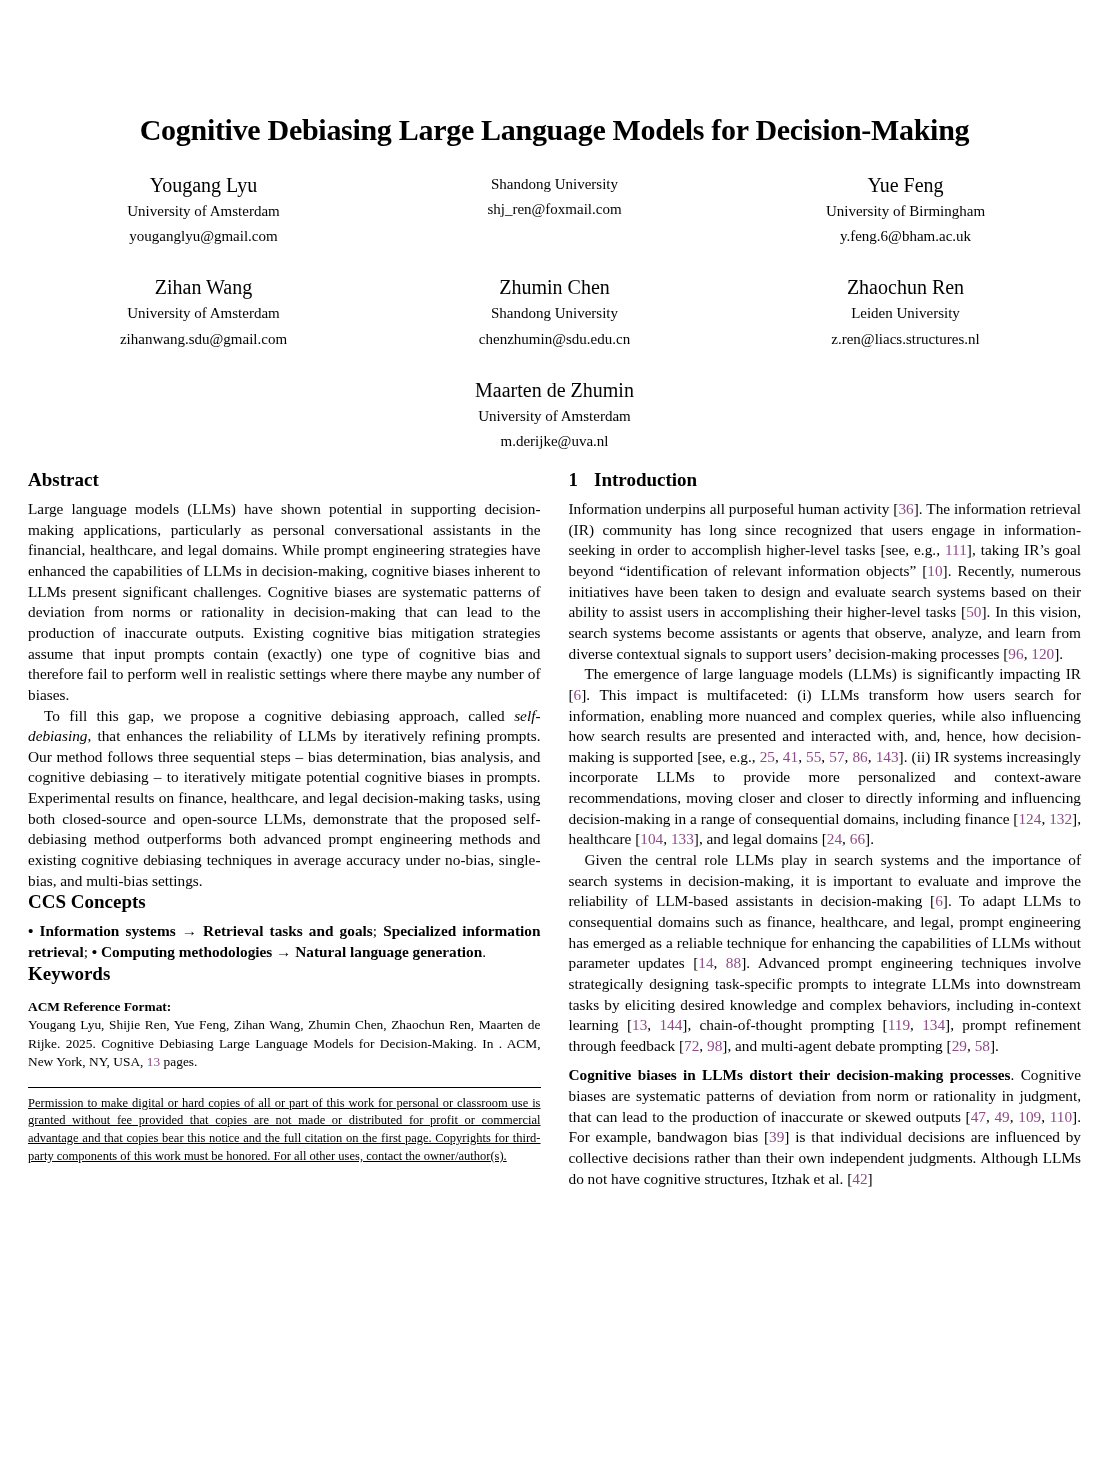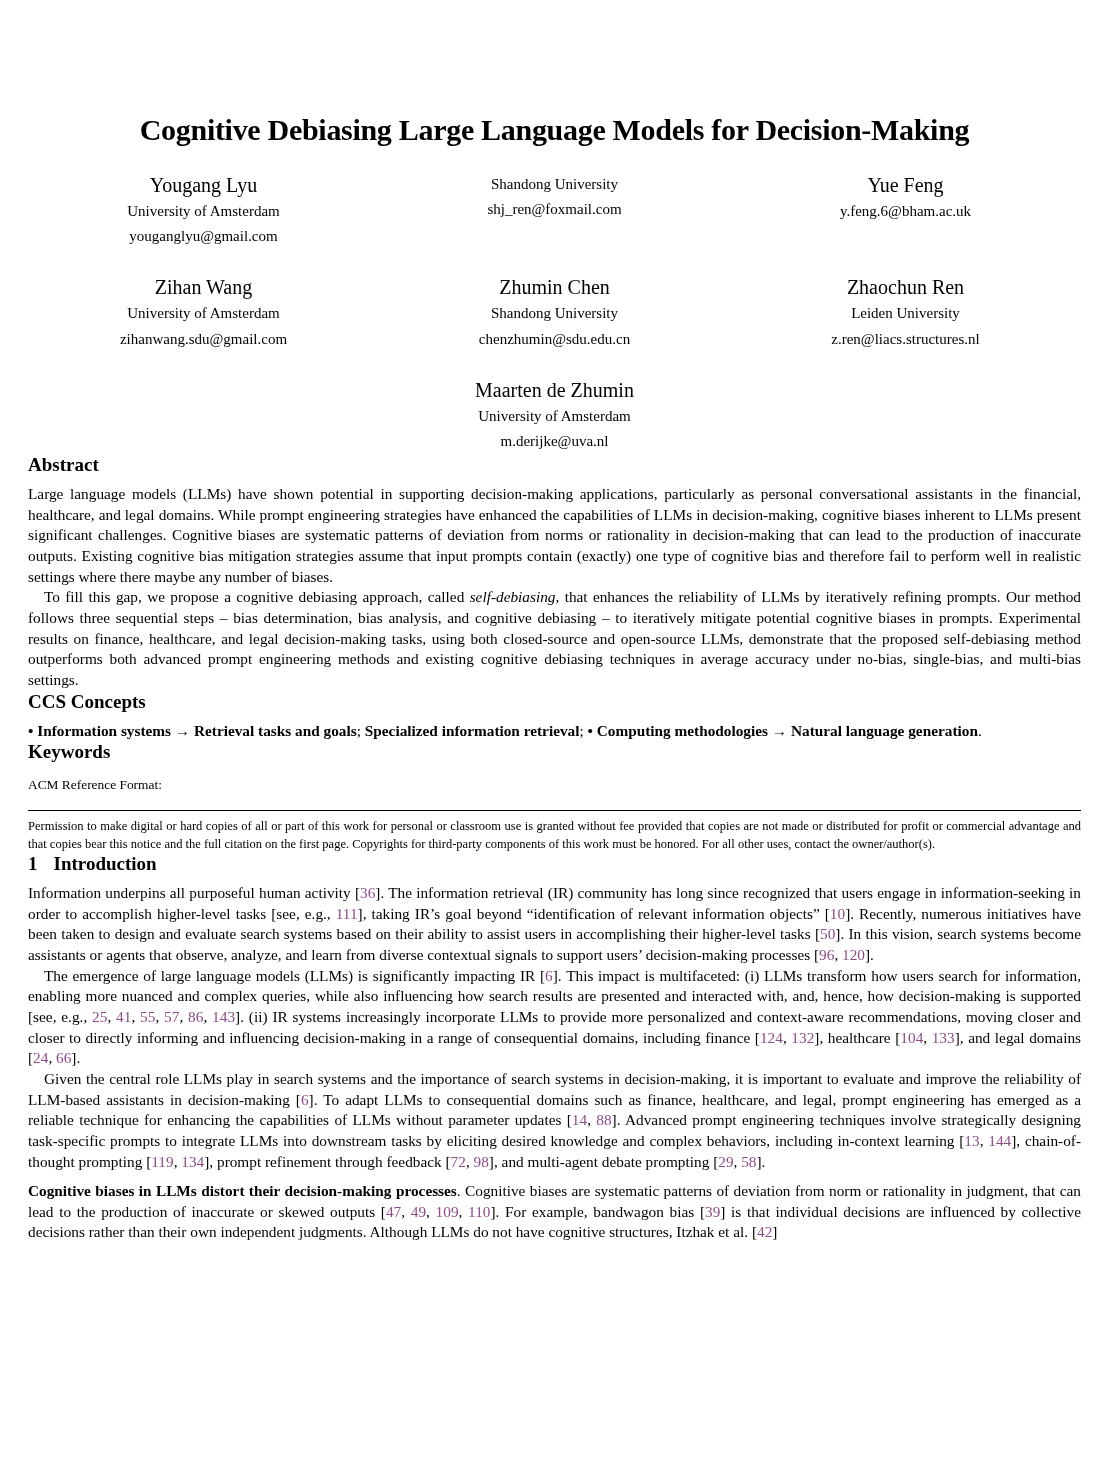--- a/index.html
+++ b/index.html
@@ -27,21 +27,22 @@
     display: grid;
     grid-template-columns: 1fr 1fr 1fr;
     margin-top: 25px;
   }
   .author { text-align: center; }
   .author.center-col { grid-column: 2; }
   .author .name { font-size: 20px; line-height: 1.35; margin: 0; }
   .author .affil, .author .email { font-size: 15px; line-height: 1.68; margin: 0; }
   .columns {
     display: flex;
-    flex-direction: column;
+    gap: 28px;
+    margin-top: 15px;
   }
   .col { flex: 1; min-width: 0; }
   h2.heading {
     font-size: 19px;
     font-weight: 700;
     margin: 0 0 8px 0;
   }
   .heading-space { margin-top: 27px; }
   .sec-num { display: inline-block; margin-right: 16px; }
   p.body {
@@ -51,21 +52,21 @@
     margin: 0;
   }
   p.indent { text-indent: 16px; }
   p.lead-space { margin-top: 9px; }
   .seg-cite { color: #8d4a87; }
   .seg-bold { font-weight: 700; }
   .seg-italic { font-style: italic; }
   .acmref { margin-top: 13px; }
   .acmref-head {
     font-size: 13.4px;
-    font-weight: 400;
+    font-weight: 700;
     margin: 0;
     line-height: 1.4;
   }
   .acmref-text {
     font-size: 13.4px;
     line-height: 1.38;
     text-align: justify;
     margin: 0;
   }
   .footnote-rule {
@@ -73,20 +74,21 @@
     border-top: 1px solid #000000;
     width: 100%;
     margin: 15px 0 0 0;
   }
   .permission { margin-top: 7px; }
   .permission p {
     font-size: 12.5px;
     line-height: 1.41;
     margin: 0;
     text-align: justify;
+    text-decoration: underline;
   }
   .permission .conf { font-style: italic; text-align: left; }
 </style>
 </head>
 <body>
 
 <div class="page">
 
   <h1 class="title">Cognitive Debiasing Large Language Models for Decision-Making</h1>
 
@@ -95,20 +97,21 @@
       <p class="name">Yougang Lyu</p>
       <p class="affil">University of Amsterdam</p>
       <p class="email">youganglyu@gmail.com</p>
     </div>
     <div class="author">
       <p class="affil">Shandong University</p>
       <p class="email">shj_ren@foxmail.com</p>
     </div>
     <div class="author">
       <p class="name">Yue Feng</p>
+      <p class="affil">University of Birmingham</p>
       <p class="email">y.feng.6@bham.ac.uk</p>
     </div>
   </div>
 
   <div class="authors-grid">
     <div class="author">
       <p class="name">Zihan Wang</p>
       <p class="affil">University of Amsterdam</p>
       <p class="email">zihanwang.sdu@gmail.com</p>
     </div>
@@ -139,20 +142,21 @@
       <p class="body">Large language models (LLMs) have shown potential in supporting decision-making applications, particularly as personal conversational assistants in the financial, healthcare, and legal domains. While prompt engineering strategies have enhanced the capabilities of LLMs in decision-making, cognitive biases inherent to LLMs present significant challenges. Cognitive biases are systematic patterns of deviation from norms or rationality in decision-making that can lead to the production of inaccurate outputs. Existing cognitive bias mitigation strategies assume that input prompts contain (exactly) one type of cognitive bias and therefore fail to perform well in realistic settings where there maybe any number of biases.</p>
       <p class="body indent"><span>To fill this gap, we propose a cognitive debiasing approach, called </span><span class="seg-italic">self-debiasing</span><span>, that enhances the reliability of LLMs by iteratively refining prompts. Our method follows three sequential steps – bias determination, bias analysis, and cognitive debiasing – to iteratively mitigate potential cognitive biases in prompts. Experimental results on finance, healthcare, and legal decision-making tasks, using both closed-source and open-source LLMs, demonstrate that the proposed self-debiasing method outperforms both advanced prompt engineering methods and existing cognitive debiasing techniques in average accuracy under no-bias, single-bias, and multi-bias settings.</span></p>
 
       <h2 class="heading heading-space">CCS Concepts</h2>
       <p class="body"><span class="seg-bold">• Information systems → Retrieval tasks and goals</span><span>; </span><span class="seg-bold">Specialized information retrieval</span><span>; </span><span class="seg-bold">• Computing methodologies → Natural language generation</span><span>.</span></p>
 
       <h2 class="heading heading-space">Keywords</h2>
 
       <div class="acmref">
         <p class="acmref-head">ACM Reference Format:</p>
+        <p class="acmref-text"><span>Yougang Lyu, Shijie Ren, Yue Feng, Zihan Wang, Zhumin Chen, Zhaochun Ren, Maarten de Rijke. 2025. Cognitive Debiasing Large Language Models for Decision-Making. In . ACM, New York, NY, USA, </span><span class="seg-cite">13</span><span> pages.</span></p>
       </div>
 
       <hr class="footnote-rule">
 
       <div class="permission">
         <p>Permission to make digital or hard copies of all or part of this work for personal or classroom use is granted without fee provided that copies are not made or distributed for profit or commercial advantage and that copies bear this notice and the full citation on the first page. Copyrights for third-party components of this work must be honored. For all other uses, contact the owner/author(s).</p>
       </div>
     </div>
 
     <div class="col">

